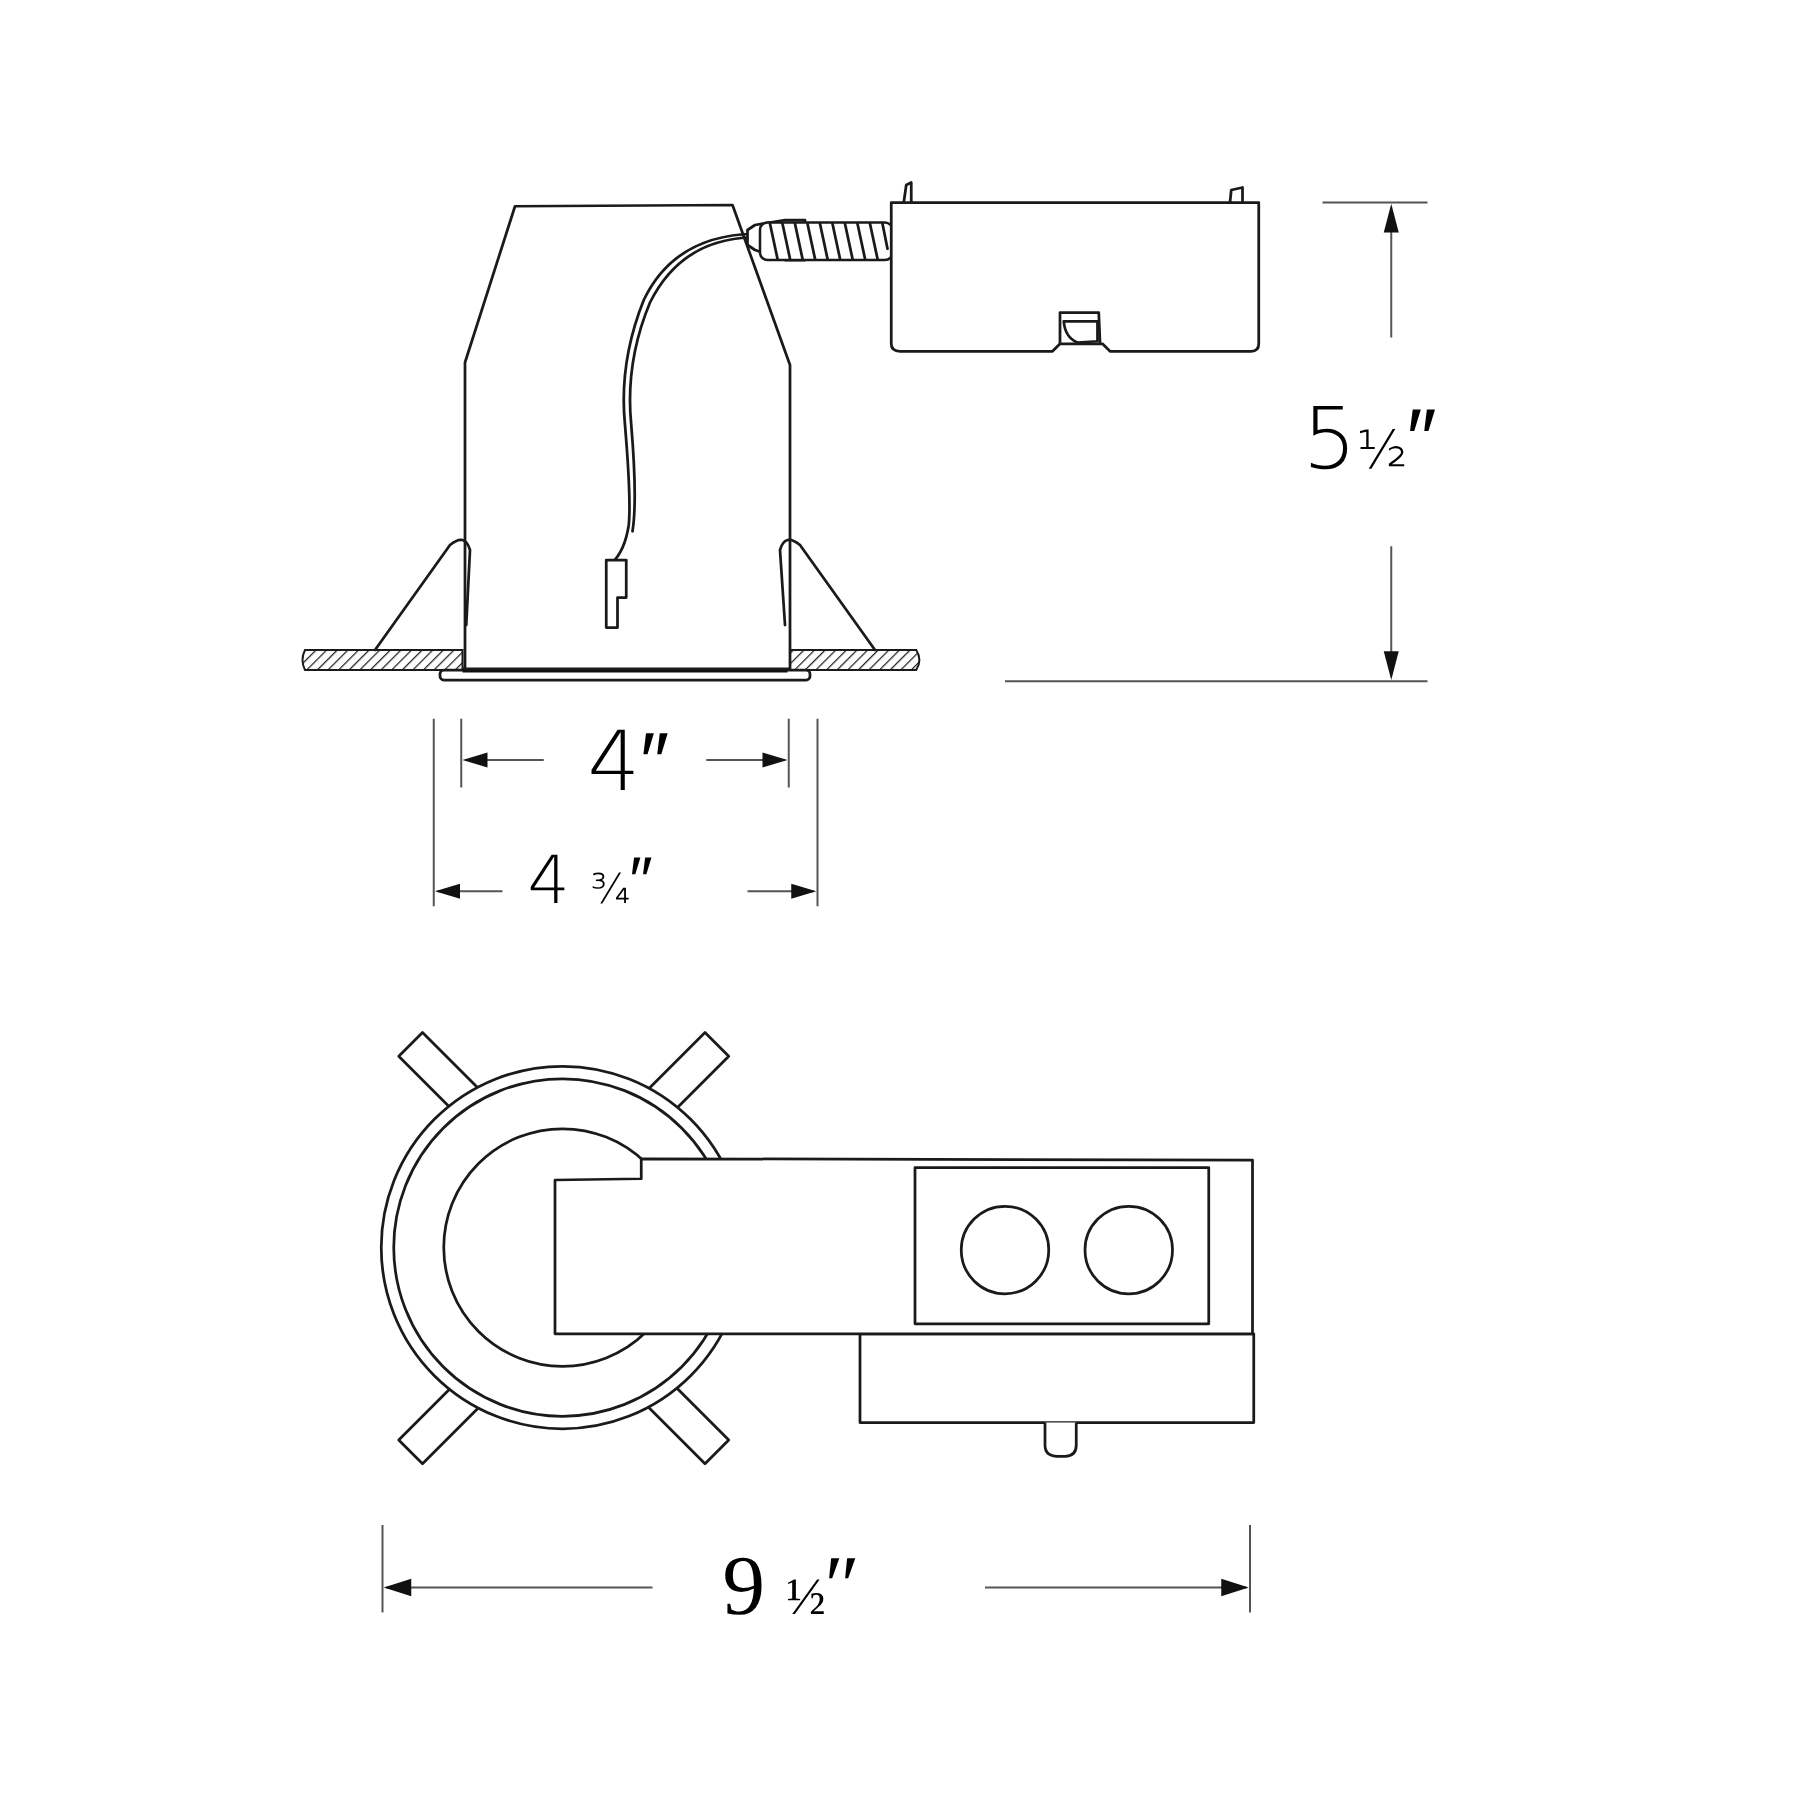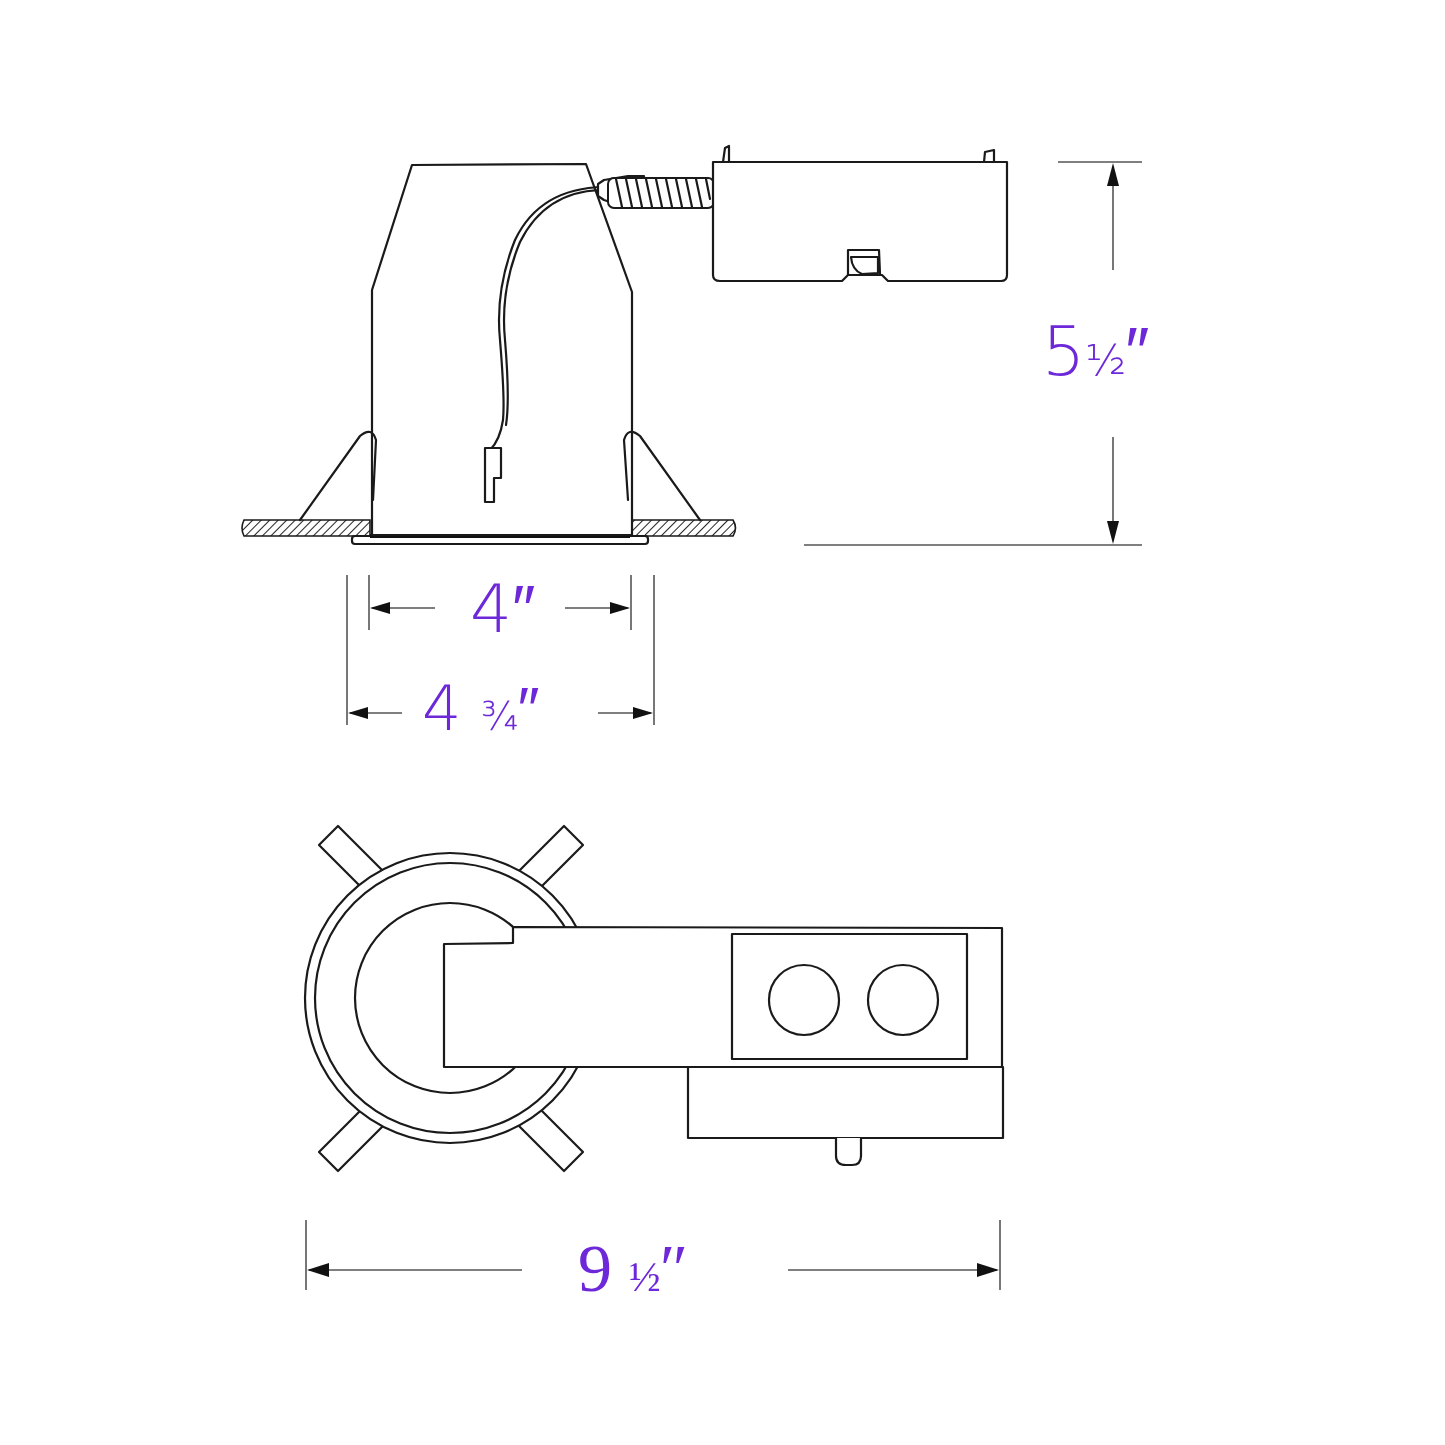--- a/index.html
+++ b/index.html
@@ -2,21 +2,21 @@
 <html><head>
 <meta charset="utf-8">
 <style>
   html, body { margin: 0; padding: 0; background: #ffffff; }
   body { width: 1445px; height: 1445px; overflow: hidden; position: relative; }
   svg { position: absolute; left: 0; top: 0; }
   .ln { fill: none; stroke: #1a1a1a; stroke-width: 2.2; stroke-linejoin: round; stroke-linecap: round; }
   .dim { fill: none; stroke: #555; stroke-width: 1.6; }
   .wht { fill: #ffffff; stroke: #1a1a1a; stroke-width: 2.2; stroke-linejoin: round; }
   .arrow { fill: #111; }
-  .lbl { position: absolute; font-family: "DejaVu Sans", sans-serif; font-weight: 300; color: #6d28d9; white-space: nowrap; line-height: 1; }
+  .lbl { position: absolute; font-family: "DejaVu Sans", sans-serif; font-weight: 300; color: #000000; white-space: nowrap; line-height: 1; }
   .lbl .frac { font-size: 0.62em; letter-spacing: -1px; }
 </style>
 </head>
 <body>
 
 <svg width="1445" height="1445" viewBox="0 0 1445 1445">
   <defs>
     <pattern id="hatch" patternUnits="userSpaceOnUse" width="6" height="6" patternTransform="rotate(45)">
       <rect width="6" height="6" fill="#ffffff"></rect>
       <line x1="0" y1="0" x2="0" y2="6" stroke="#222" stroke-width="2"></line>
@@ -117,19 +117,19 @@
 </svg>
 
 <div class="lbl" style="left:1042px; top:318px; font-size:68px;">
   <span>5</span><span class="frac">½</span><span>″</span>
 </div>
 
 <div class="lbl" style="left:470px; top:577px; font-size:66px;">
   <span>4</span><span>″</span>
 </div>
 
-<div class="lbl" style="left:422px; top:678px; font-size:62px;">
+<div class="lbl" style="left:422px; top:678px; font-size:53px;">
   <span>4</span>&nbsp;<span class="frac">¾</span><span>″</span>
 </div>
 
 <div class="lbl" style="left:578px; top:1234px; font-size:68px;font-family:Liberation Serif, serif;">
   <span>9</span>&nbsp;<span class="frac">½</span><span>″</span>
 </div>
 
 </body></html>

